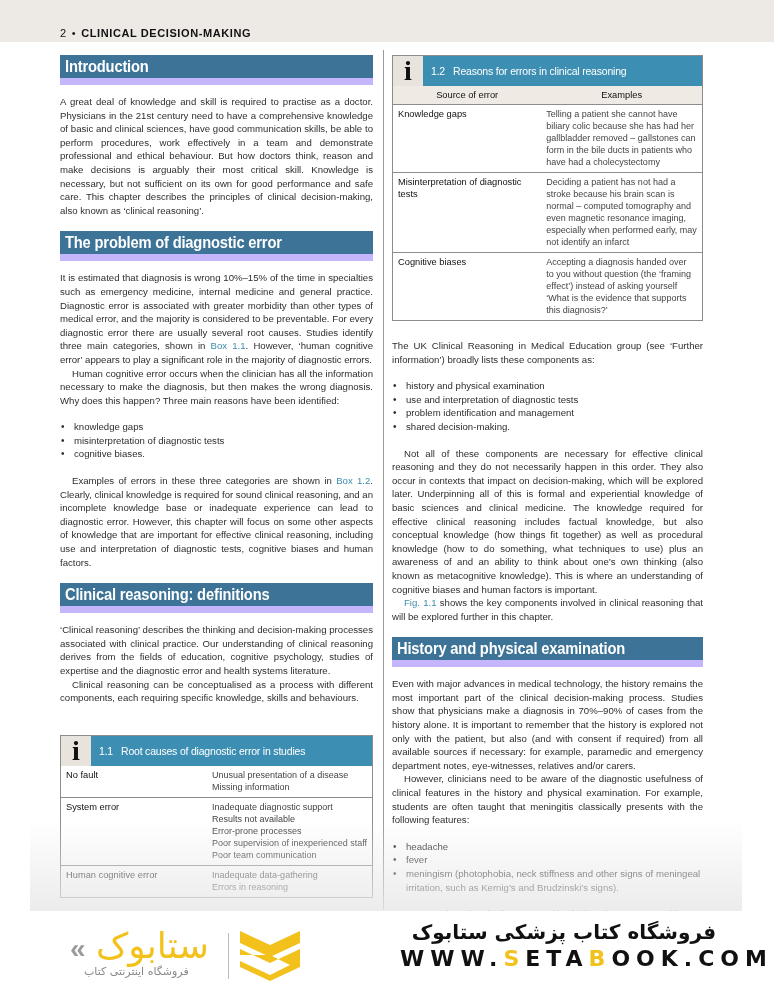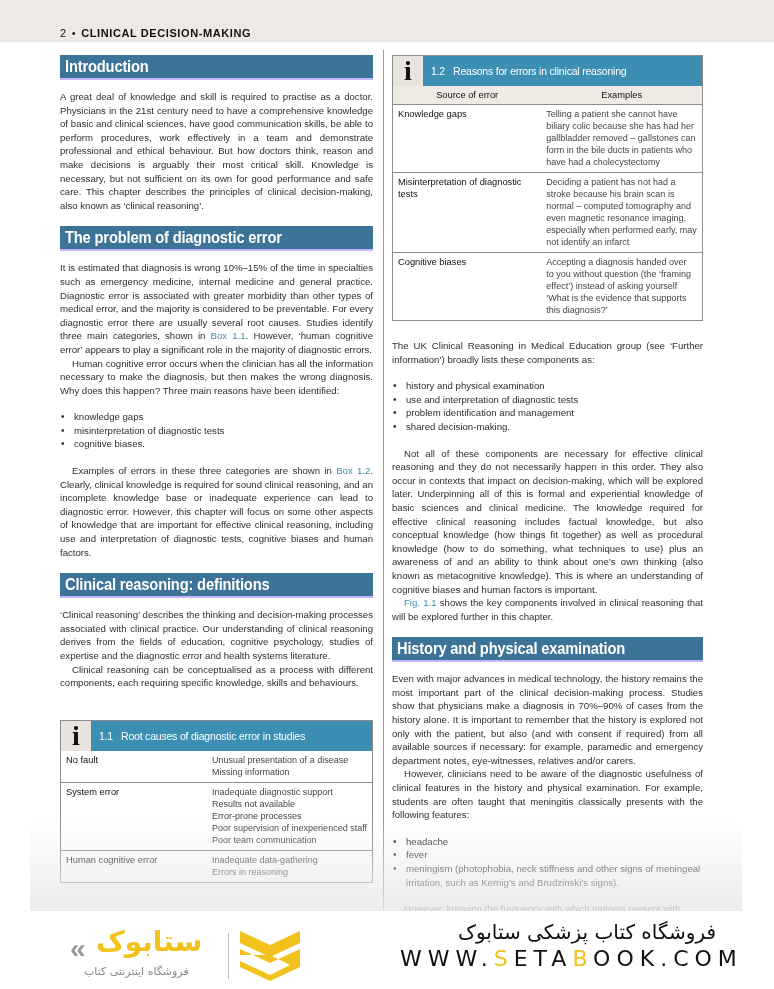--- a/index.html
+++ b/index.html
@@ -30,21 +30,21 @@
     .col-right { left: 392px; top: 55px; width: 311px; }
 
     .section-heading {
       background: #3c7397;
       color: #ffffff;
       font-family: "Liberation Sans", sans-serif;
       font-weight: bold;
       font-size: 16px;
       height: 23px; line-height: 23px;
       padding-left: 5px;
-      border-bottom: 2px solid #c4b5fd;
+      border-bottom: 7px solid #c4b5fd;
       letter-spacing: -0.2px;
       transform-origin: left center;
     }
     .section-heading span { display: inline-block; transform: scaleX(0.92); transform-origin: left center; }
 
     p.body {
       margin: 0;
       font-size: 9.6px;
       line-height: 13.6px;
       text-align: justify;
@@ -109,34 +109,34 @@
     }
     .footer-white {
       position: absolute; left: 0; top: 911px; width: 774px; height: 78px; background: #ffffff;
     }
 
     
     .logo {
       position: absolute; left: 68px; top: 925px; width: 240px; height: 58px;
     }
     .logo .logo-text-main {
-      position: absolute; left: 0; top: 0; font-size: 28px; font-weight: bold;
+      position: absolute; left: 0; top: 0; font-size: 36px; font-weight: normal;
       color: #f2c11b; letter-spacing: -1px; font-family: "DejaVu Sans", sans-serif;
     }
     .logo .chev { position: absolute; left: 2px; top: 8px; color: #9a9a9a; font-size: 28px; font-weight: bold; }
     .logo .logo-sub {
       position: absolute; left: 16px; top: 40px; font-size: 11px; color: #888;
       font-family: "DejaVu Sans", sans-serif;
       text-align: center;
     }
     .logo .sep { position: absolute; left: 160px; top: 8px; width: 1px; height: 46px; background: #bbb; }
     .logo .mark { position: absolute; left: 170px; top: 2px; }
 
     .shop {
-      position: absolute; left: 400px; top: 920px; width: 330px; text-align: right;
+      position: absolute; left: 400px; top: 920px; width: 330px; text-align: right; font-weight: bold;
     }
     .shop .shop-name {
       font-family: "DejaVu Sans", sans-serif; font-size: 20px; color: #111;
       direction: rtl; margin-right: 14px;
     }
     .shop .shop-url {
       margin-top: 2px; font-family: "DejaVu Sans", sans-serif; font-size: 22px;
       letter-spacing: 6px; color: #111; text-align: left; padding-left: 0px;
     }
     .shop .shop-url .hl { color: #f2c11b; }

